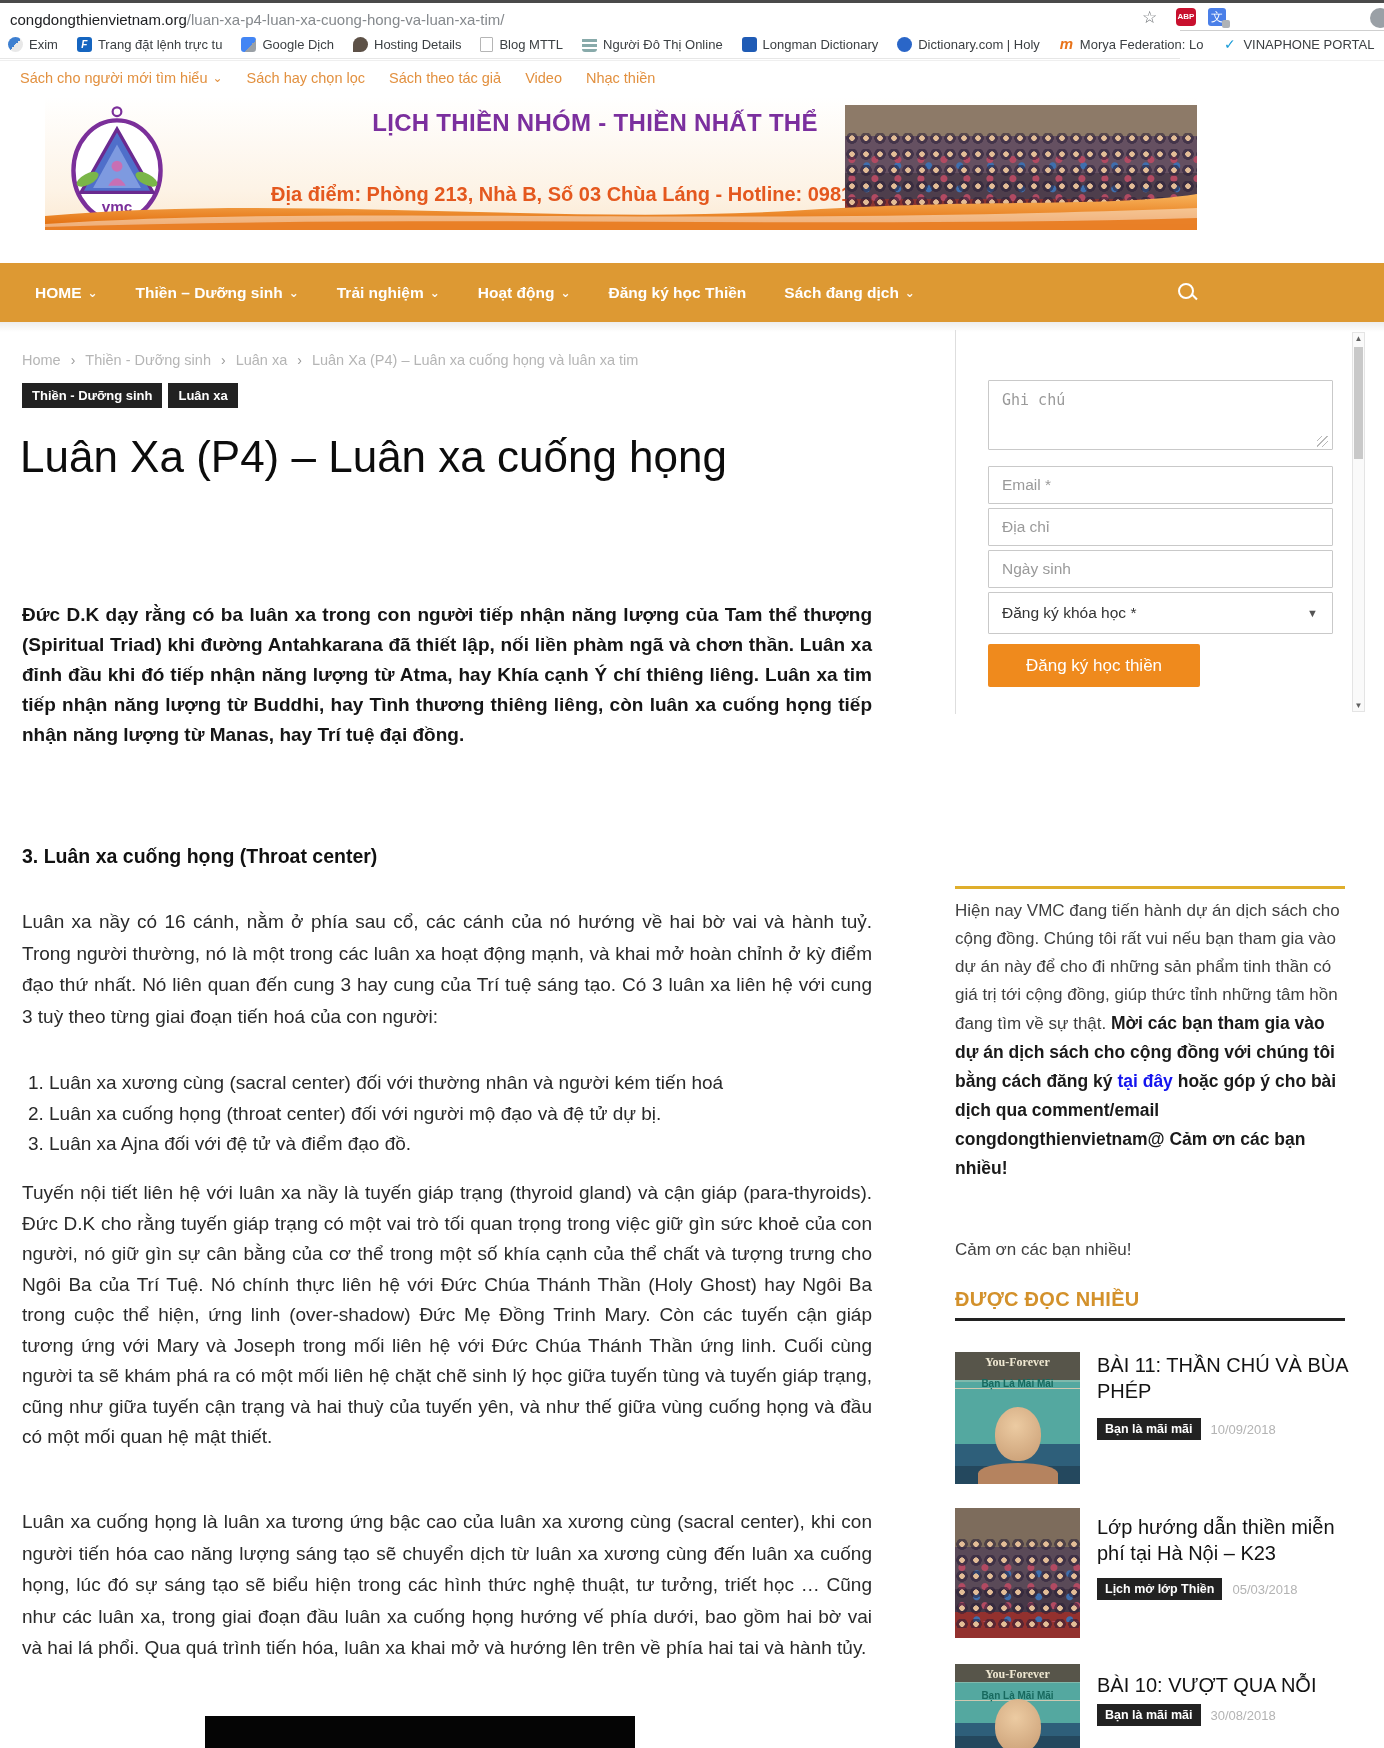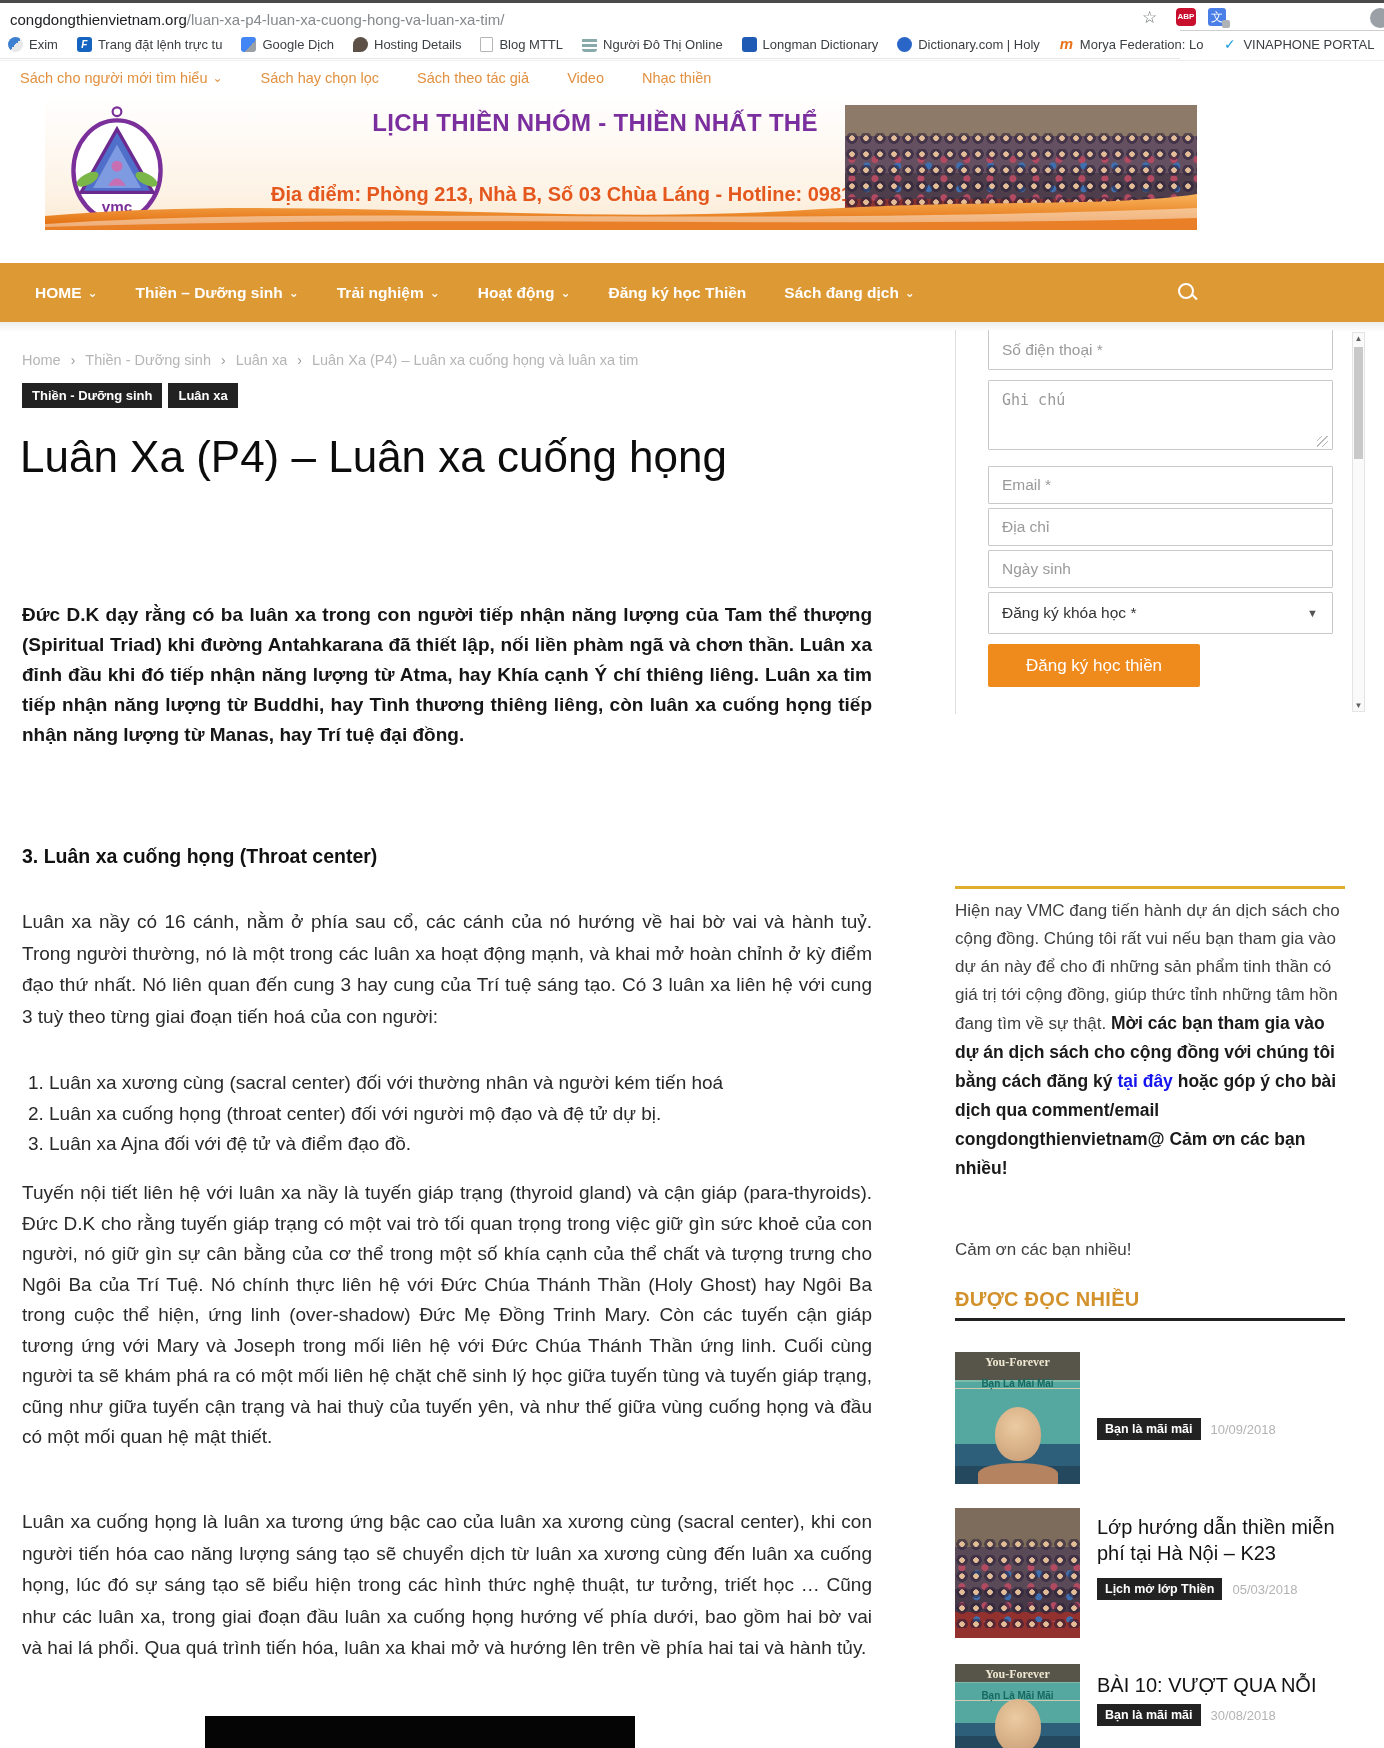--- a/index.html
+++ b/index.html
@@ -31,21 +31,21 @@
   .fv.host{background:#5d5147;border-radius:50% 50% 50% 0;}
   .fv.page{background:#fff;border:1px solid #b5b5b5;border-radius:1px;width:11px;height:13px;}
   .fv.ndt{background:repeating-linear-gradient(0deg,#8aa,#8aa 3px,#fff 3px,#fff 5px);}
   .fv.longman{background:#1f5bb5;}
   .fv.dict{background:#2a66c8;border-radius:50%;}
   .fv.moodle{background:transparent;color:#e8731a;font-size:15px;line-height:13px;}
   .fv.vnp{background:transparent;color:#1a9cd8;font-size:14px;font-weight:bold;line-height:15px;}
 
   
   .topmenu{left:0;top:60px;width:1384px;height:34px;background:#fff;border-top:1px solid #efefef;
-           display:flex;align-items:center;gap:38px;padding-left:20px;box-sizing:border-box;}
+           display:flex;align-items:center;gap:24px;padding-left:20px;box-sizing:border-box;}
   .topmenu a{font-size:14.5px;color:#e2903f;text-decoration:none;display:flex;align-items:center;gap:5px;}
   .tm-caret{font-size:12px;color:#e2903f;}
 
   
   .banner{left:45px;top:97px;width:1152px;height:133px;overflow:hidden;
           background:linear-gradient(180deg,#ffffff 0%,#fdf3e6 70%,#fbe9d2 100%);}
   .banner .swoosh{position:absolute;left:0;bottom:0;width:100%;height:44px;}
   .logo{position:absolute;left:16px;top:6px;width:112px;height:122px;}
   .btitle{position:absolute;left:210px;top:12px;width:680px;text-align:center;
           font-size:24px;font-weight:bold;color:#7b2f9e;letter-spacing:.3px;}
@@ -299,21 +299,20 @@
   <ol class="abs olist">
     <li><span>Luân xa xương cùng (sacral center) đối với thường nhân và người kém tiến hoá</span></li>
     <li><span>Luân xa cuống họng (throat center) đối với người mộ đạo và đệ tử dự bị.</span></li>
     <li><span>Luân xa Ajna đối với đệ tử và điểm đạo đồ.</span></li>
   </ol>
   <div class="abs para p2">Tuyến nội tiết liên hệ với luân xa nầy là tuyến giáp trạng (thyroid gland) và cận giáp (para-thyroids). Đức D.K cho rằng tuyến giáp trạng có một vai trò tối quan trọng trong việc giữ gìn sức khoẻ của con người, nó giữ gìn sự cân bằng của cơ thể trong một số khía cạnh của thể chất và tượng trưng cho Ngôi Ba của Trí Tuệ. Nó chính thực liên hệ với Đức Chúa Thánh Thần (Holy Ghost) hay Ngôi Ba trong cuộc thể hiện, ứng linh (over-shadow) Đức Mẹ Đồng Trinh Mary. Còn các tuyến cận giáp tương ứng với Mary và Joseph trong mối liên hệ với Đức Chúa Thánh Thần ứng linh. Cuối cùng người ta sẽ khám phá ra có một mối liên hệ chặt chẽ sinh lý học giữa tuyến tùng và tuyến giáp trạng, cũng như giữa tuyến cận trạng và hai thuỳ của tuyến yên, và như thế giữa vùng cuống họng và đầu có một mối quan hệ mật thiết.</div>
   <div class="abs para p3">Luân xa cuống họng là luân xa tương ứng bậc cao của luân xa xương cùng (sacral center), khi con người tiến hóa cao năng lượng sáng tạo sẽ chuyển dịch từ luân xa xương cùng đến luân xa cuống họng, lúc đó sự sáng tạo sẽ biểu hiện trong các hình thức nghệ thuật, tư tưởng, triết học … Cũng như các luân xa, trong giai đoạn đầu luân xa cuống họng hướng vế phía dưới, bao gồm hai bờ vai và hai lá phổi. Qua quá trình tiến hóa, luân xa khai mở và hướng lên trên về phía hai tai và hành tủy.</div>
   <div class="abs black-img"></div>
 
   <div class="abs form-area">
-    <input class="fin f-phone" placeholder="Số điện thoại *" style="">
     <textarea class="fin f-note" placeholder="Ghi chú" style=""></textarea>
     <span class="grip"></span>
     <input class="fin f-email" placeholder="Email *" style="">
     <input class="fin f-addr" placeholder="Địa chỉ" style="">
     <input class="fin f-dob" placeholder="Ngày sinh" style="">
     <div class="fin f-select">
       <span>Đăng ký khóa học *</span>
       <span class="sc">▼</span>
     </div>
     <button class="f-btn">Đăng ký học thiền</button>
@@ -335,20 +334,21 @@
   <div class="abs mr-line"></div>
 
   <div class="abs post-thumb pt1">
     <div class="cover">
       <div class="t1">You-Forever</div>
       <div class="t2">Bạn Là Mãi Mãi</div>
       <div class="head"></div>
       <div class="sh"></div>
     </div>
   </div>
+  <div class="abs post-title ptt1">BÀI 11: THẦN CHÚ VÀ BÙA PHÉP</div>
   <div class="abs post-meta pm1">
     <span class="ptag">Bạn là mãi mãi</span>
     <span class="pdate">10/09/2018</span>
   </div>
 
   <div class="abs post-thumb pt2 crowd-dots"></div>
   <div class="abs post-title ptt2">Lớp hướng dẫn thiền miễn phí tại Hà Nội – K23</div>
   <div class="abs post-meta pm2">
     <span class="ptag">Lịch mở lớp Thiền</span>
     <span class="pdate">05/03/2018</span>

